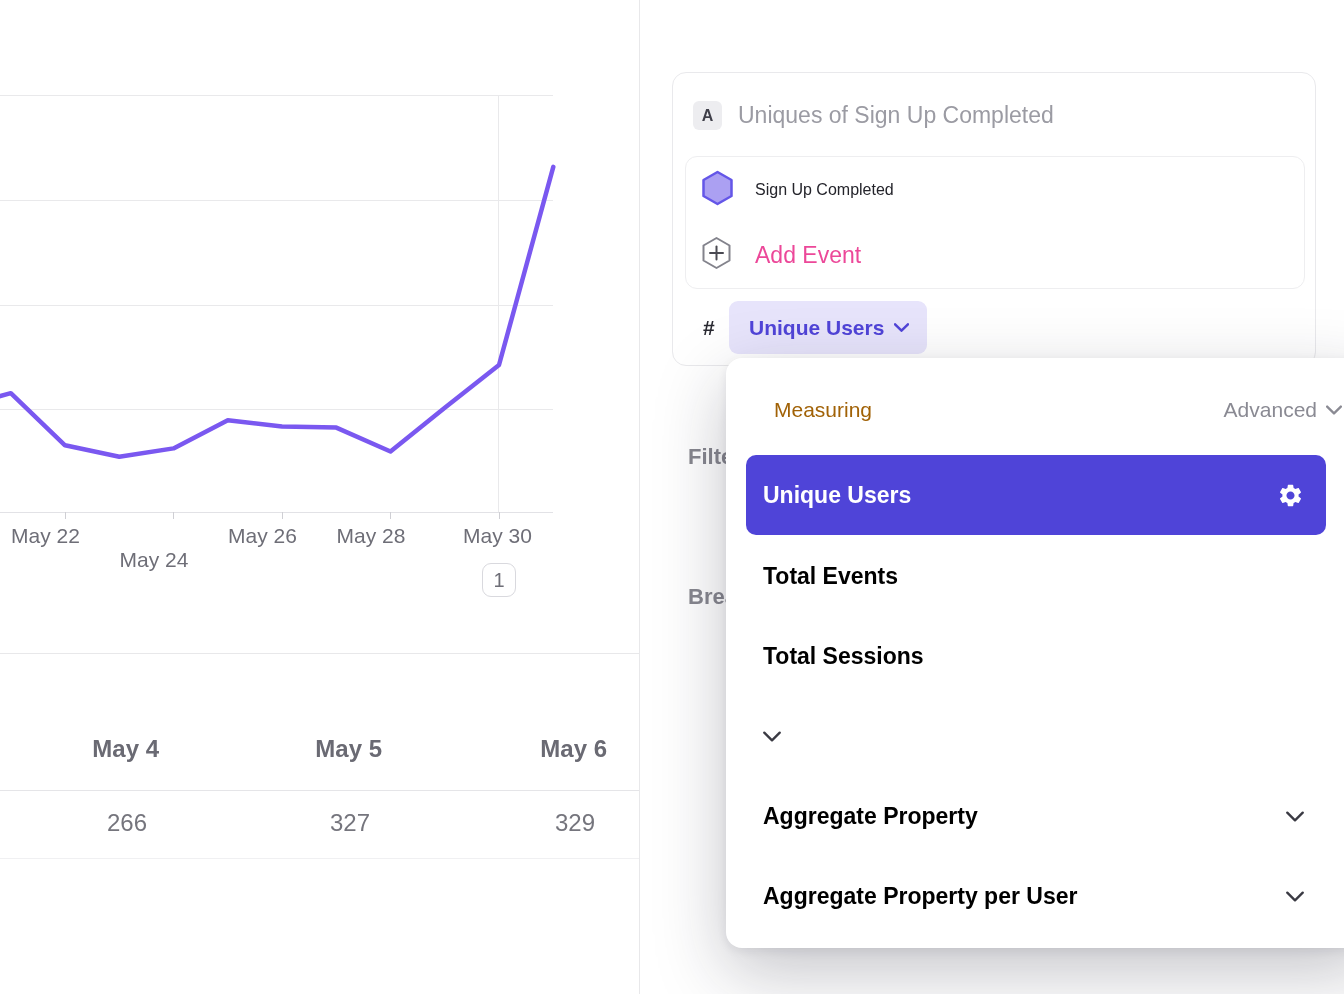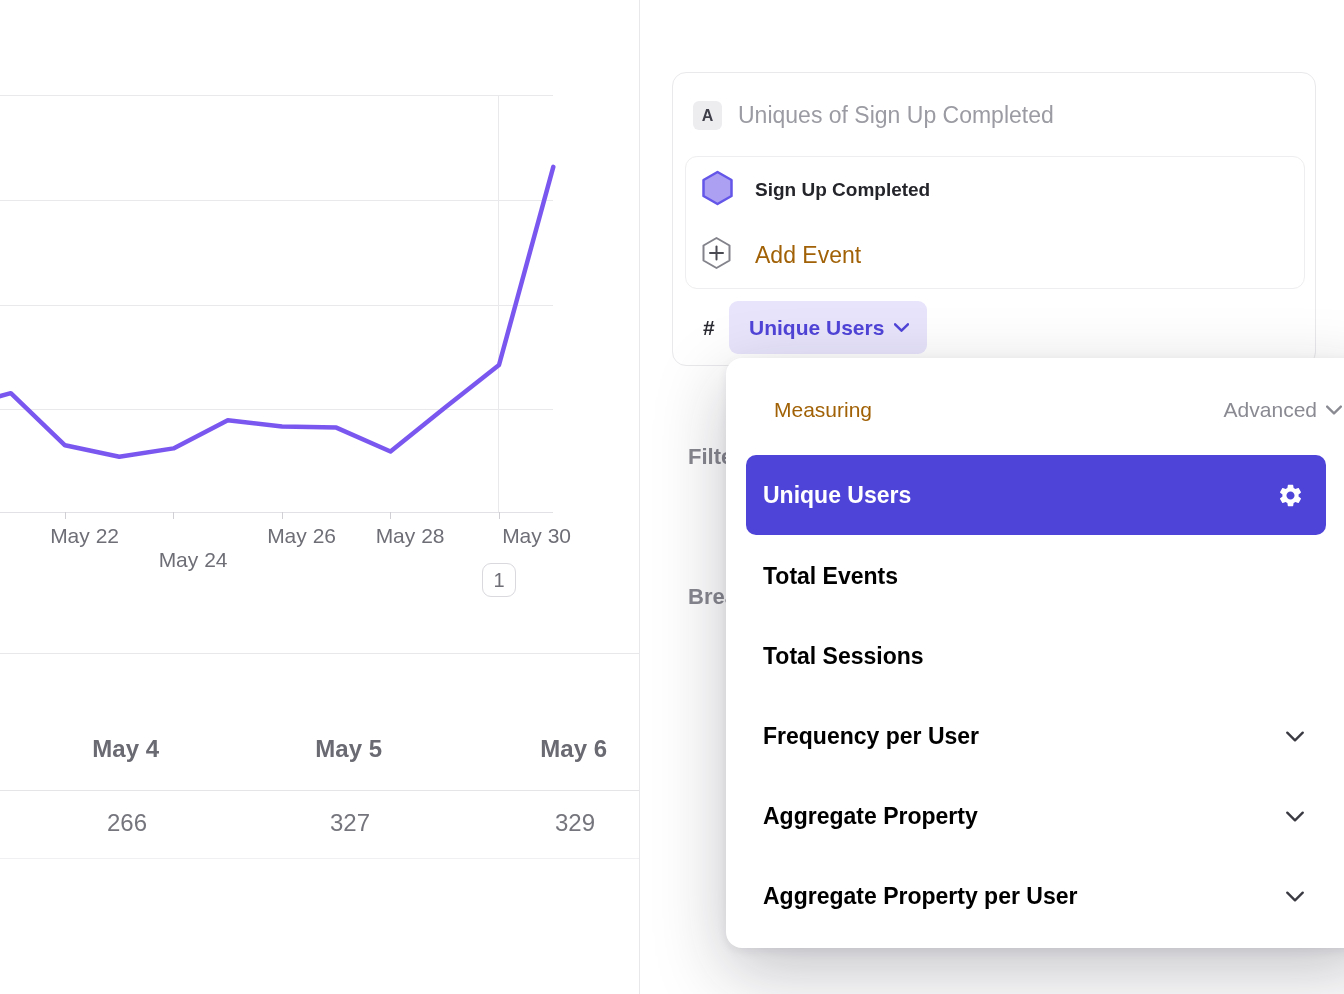--- a/index.html
+++ b/index.html
@@ -8,21 +8,21 @@
 
   
   .chart-panel{position:absolute;left:0;top:0;width:639px;height:994px;background:#fff;}
   .gridline{position:absolute;left:0;width:553px;height:1px;background:#e9e9eb;}
   .g1{top:95px}.g2{top:200px}.g3{top:305px}.g4{top:409px}
   .axis-line{position:absolute;left:0;top:512px;width:553px;height:1px;background:#e2e2e6;}
   .vgrid{position:absolute;left:498px;top:95px;width:1px;height:417px;background:#e9e9eb;}
   .chart-svg{position:absolute;left:0;top:0;width:639px;height:560px;}
   .x-axis{position:absolute;left:0;top:0;width:639px;height:560px;pointer-events:none;}
   .tick-mark{position:absolute;top:512px;width:1px;height:7px;background:#cfcfd4;}
-  .tick-label{position:absolute;top:524px;width:108px;text-align:right;
+  .tick-label{position:absolute;top:524px;width:108px;text-align:left;
               font-size:21px;color:#6e6e77;}
   .page-box{position:absolute;top:563px;width:34px;height:34px;border:1.5px solid #d9d9de;
             border-radius:9px;background:#fff;display:flex;align-items:center;justify-content:center;
             font-size:20px;color:#6e6e77;box-sizing:border-box;}
   .divider-h{position:absolute;left:0;top:653px;width:639px;height:1px;background:#e8e8ea;}
   .thead-row{position:absolute;left:0;top:733px;width:639px;height:32px;padding-left:12px;}
   .tval-row{position:absolute;left:0;top:807px;width:639px;height:32px;}
   .cell{position:absolute;width:220px;text-align:right;font-size:24px;line-height:32px;}
   .hcell{color:#6a6a73;font-weight:bold;}
   .vcell{color:#75757d;}
@@ -40,23 +40,23 @@
                 background:#ededf0;color:#3f3f49;font-size:16px;font-weight:bold;
                 display:flex;align-items:center;justify-content:center;}
   .series-title{position:absolute;left:65px;top:28px;height:29px;line-height:29px;
                 font-size:23px;color:#9b9ba3;white-space:nowrap;}
   .inner-card{position:absolute;left:12px;top:83px;width:620px;height:133px;
               border:1px solid #eeeef0;border-radius:12px;background:#fff;box-sizing:border-box;}
   .event-row{position:absolute;left:0;top:0;width:100%;height:66px;}
   .addevent-row{position:absolute;left:0;top:66px;width:100%;height:64px;}
   .row-icon{position:absolute;left:15px;top:50%;transform:translateY(-50%);}
   .event-label{position:absolute;left:69px;top:50%;transform:translateY(-50%);
-               font-size:19px;font-weight:bold;color:#24242b;white-space:nowrap;}
+               font-size:16px;font-weight:normal;color:#24242b;white-space:nowrap;}
   .addevent-label{position:absolute;left:69px;top:50%;transform:translateY(-50%);
-                  font-size:23px;color:#a16207;white-space:nowrap;}
+                  font-size:23px;color:#ec4899;white-space:nowrap;}
   .hash{position:absolute;left:30px;top:228px;width:28px;height:53px;line-height:53px;
         font-size:21px;font-weight:bold;color:#2a2a32;}
   .measure-pill{position:absolute;left:56px;top:228px;height:53px;border-radius:9px;
                 background:var(--pill-bg,#e7e4fb);display:flex;align-items:center;gap:10px;
                 padding:0 18px 0 20px;box-sizing:border-box;}
   .measure-pill .lbl{font-size:21px;font-weight:bold;color:var(--pill-text,#5044d8);white-space:nowrap;}
 
   .section-heading{position:absolute;left:48px;font-size:22px;font-weight:bold;color:#87878f;}
   .sh-filter{top:444px;}
   .sh-breakdown{top:584px;}
@@ -184,21 +184,20 @@
         </svg>
       </div>
 
       <div class="menu-item mi1">
         <span class="mi-label">Total Events</span>
       </div>
       <div class="menu-item mi2">
         <span class="mi-label">Total Sessions</span>
       </div>
       <div class="menu-item mi3">
-        <span class="mi-label">Frequency per User</span>
         <svg class="chev" width="18" height="11" viewBox="0 0 14 8">
           <path d="M1 1 L7 7 L13 1" fill="none" stroke="#3a3a43" stroke-width="1.8" stroke-linecap="round" stroke-linejoin="round"></path>
         </svg>
       </div>
       <div class="menu-item mi4">
         <span class="mi-label">Aggregate Property</span>
         <svg class="chev" width="18" height="11" viewBox="0 0 14 8">
           <path d="M1 1 L7 7 L13 1" fill="none" stroke="#3a3a43" stroke-width="1.8" stroke-linecap="round" stroke-linejoin="round"></path>
         </svg>
       </div>

